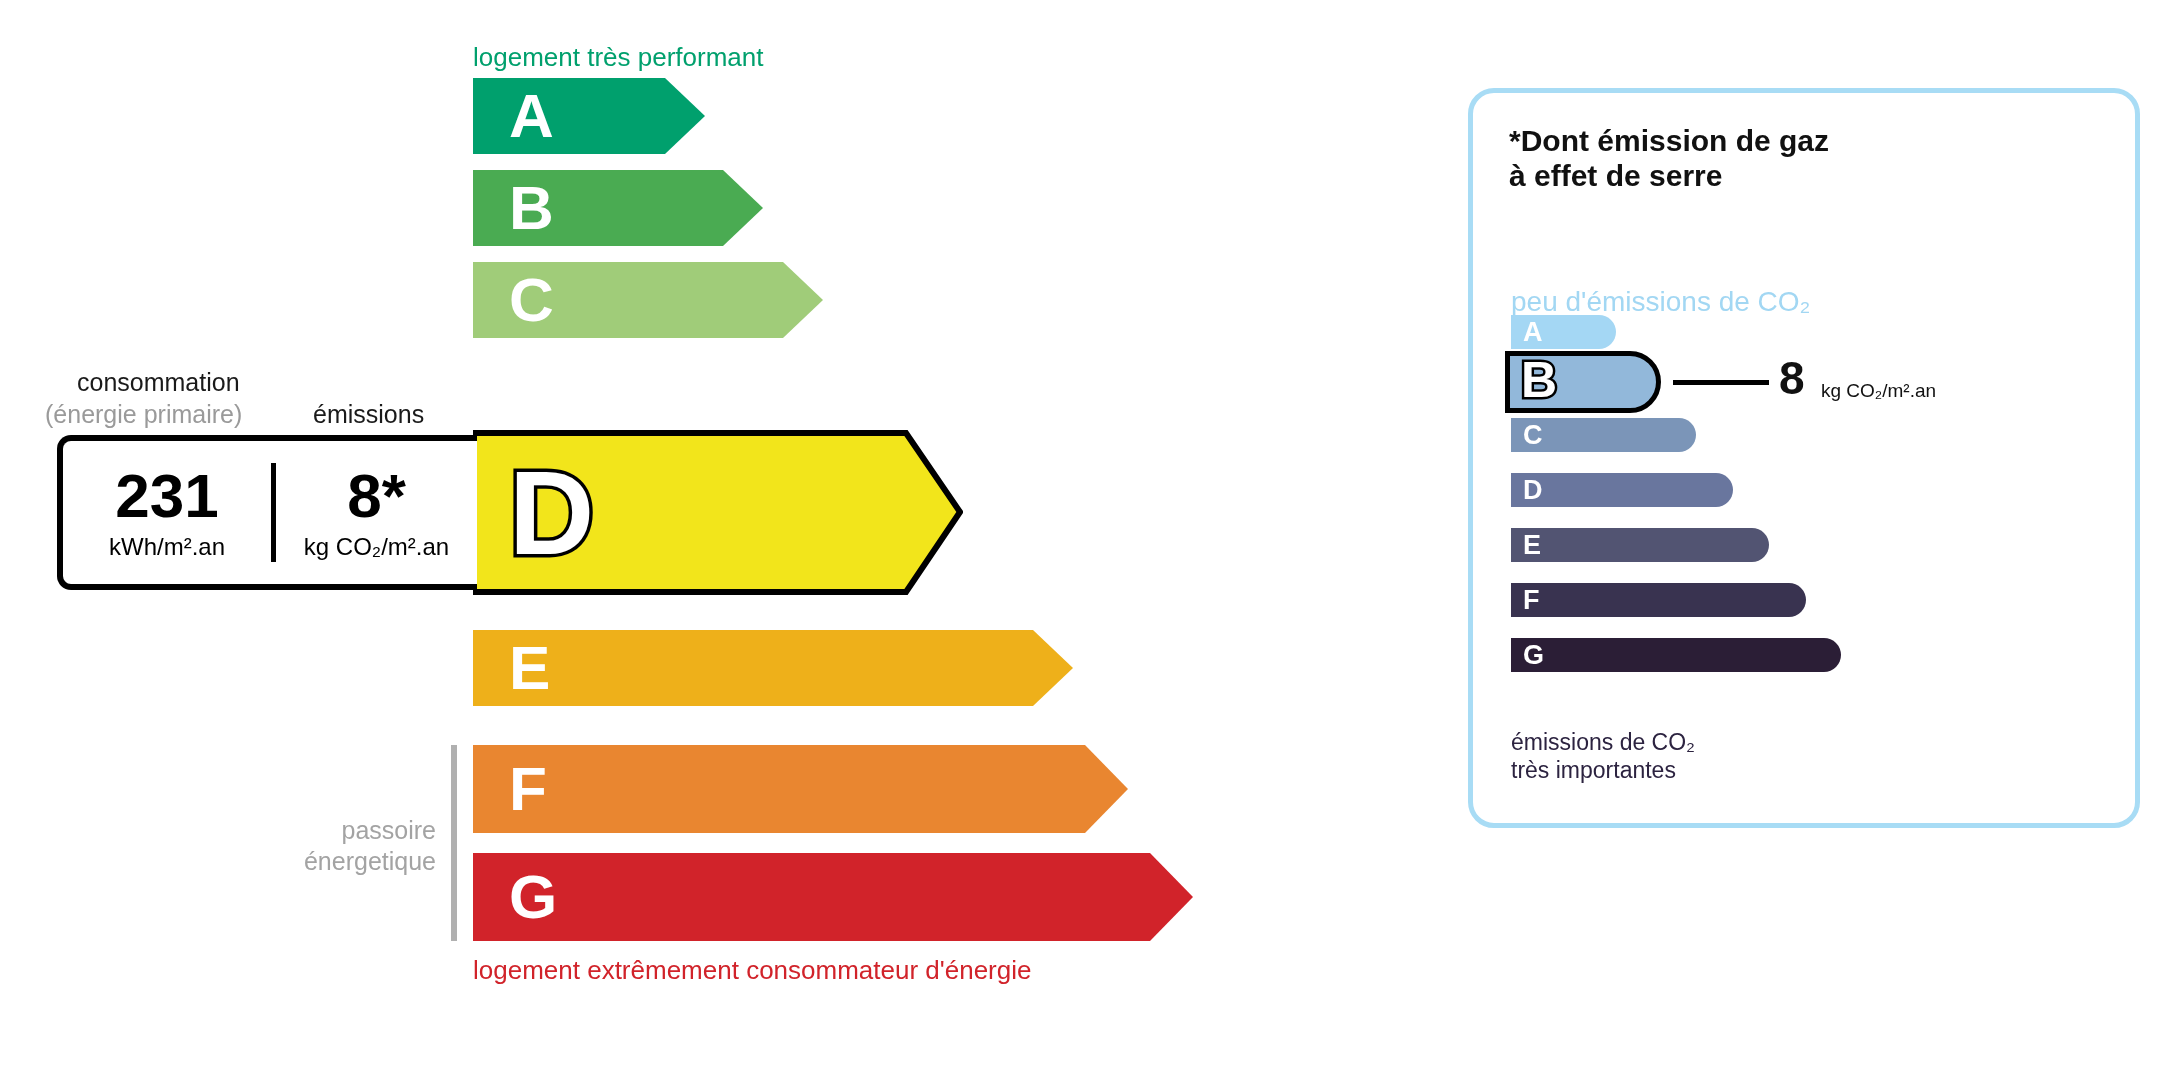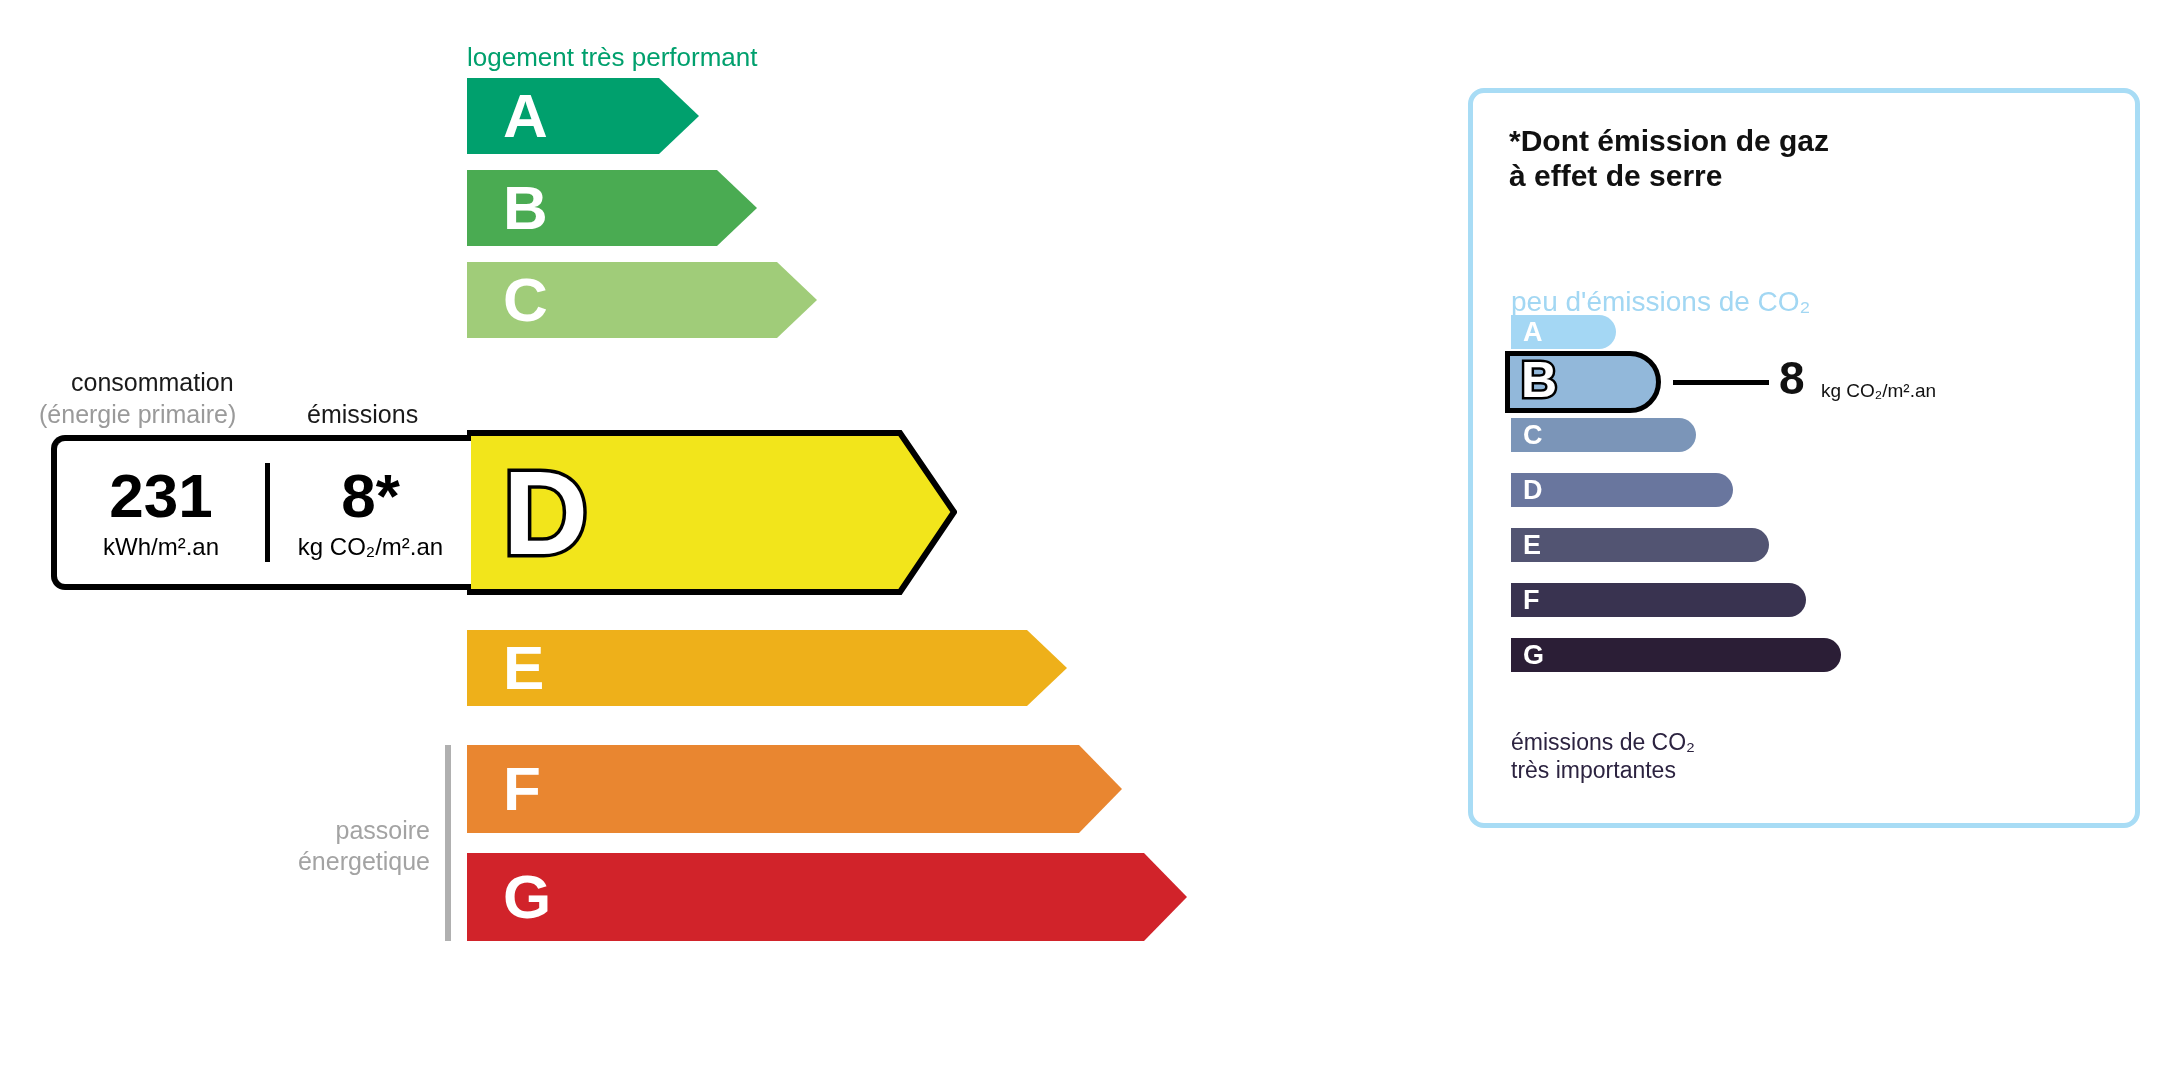--- a/index.html
+++ b/index.html
@@ -11,21 +11,21 @@
     width: 2170px;
     height: 1079px;
     position: relative;
     font-family: "Liberation Sans", sans-serif;
     overflow: hidden;
   }
 
   
   #dpe-scale {
     position: absolute;
-    left: 5px;
+    left: 11px;
     top: 0;
     width: 1400px;
     height: 837px;
   }
 
   .band {
     position: absolute;
     height: 76px;
     display: flex;
     align-items: center;
@@ -147,21 +147,21 @@
   }
 
   
   #co2-panel {
     position: absolute;
     left: 1468px;
     top: 88px;
     width: 672px;
     height: 740px;
     border: 5px solid #a8dcf5;
-    border-radius: 16px;
+    border-radius: 26px;
     background: #ffffff;
     box-sizing: border-box;
   }
   #co2-title {
     position: absolute;
     left: 36px;
     top: 30px;
     font-size: 30px;
     font-weight: bold;
     color: #111111;
@@ -302,20 +302,21 @@
     <span class="band-letter">F</span>
   </div>
 
   <div class="band" id="band-g" style="left:462px; top:853px; width:720px; height:88px;">
     <svg class="band-shape" viewBox="0 0 720 88" preserveAspectRatio="none">
       <polygon points="0,0 677,0 720,44 677,88 0,88" fill="#d1232a"></polygon>
     </svg>
     <span class="band-letter">G</span>
   </div>
 
+  <div class="caption-bottom">logement extrêmement consommateur d'énergie</div>
 
   <div id="passoire-bar"></div>
   <div id="passoire-label">passoire
 énergetique</div>
 
   <div class="hdr-label" id="hdr-consommation">consommation</div>
   <div class="hdr-label" id="hdr-energie-prim">(énergie primaire)</div>
   <div class="hdr-label" id="hdr-emissions">émissions</div>
 
   <div id="value-box">

